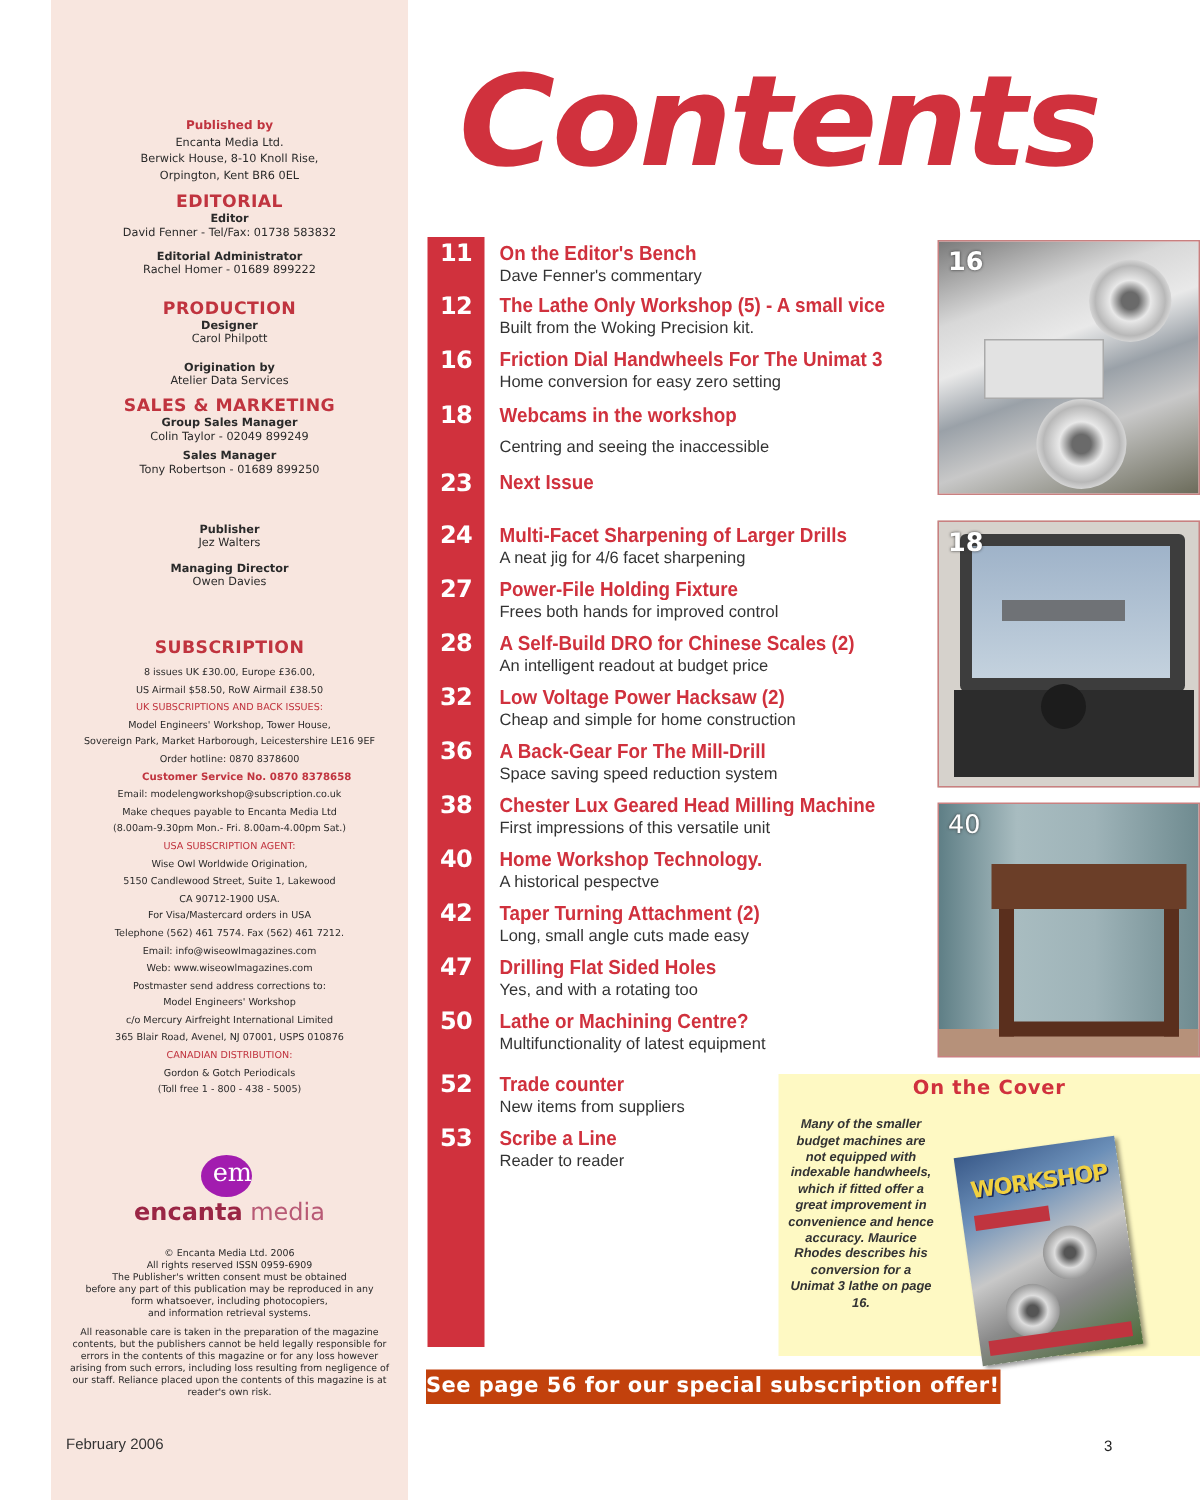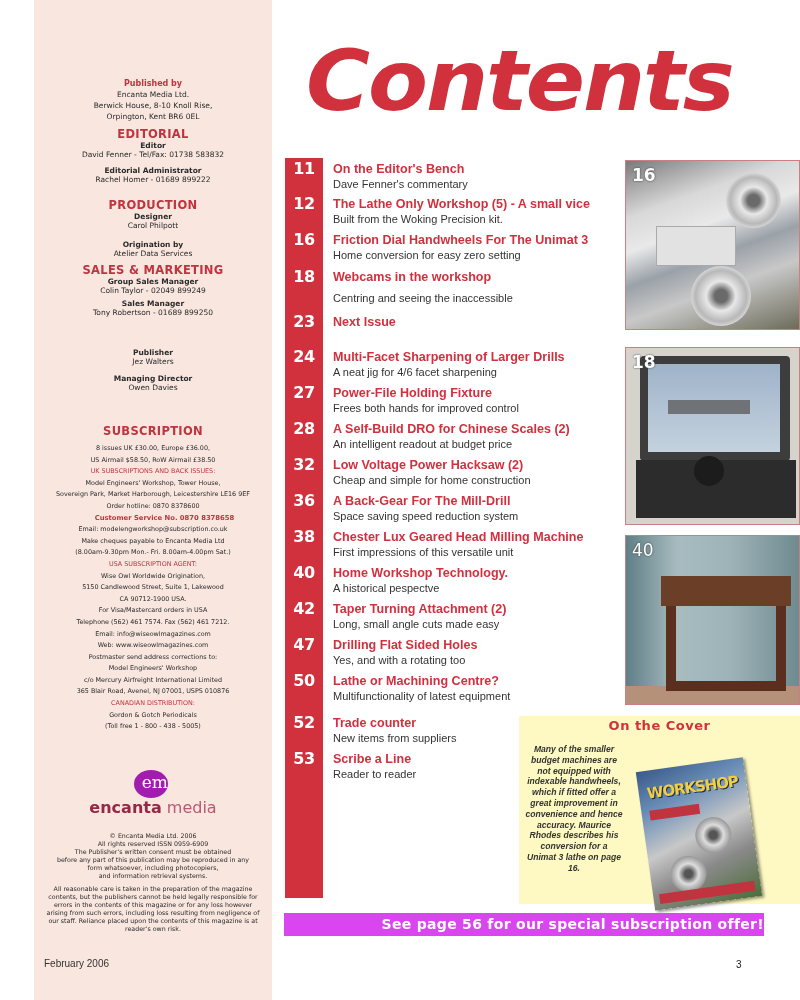--- a/index.html
+++ b/index.html
@@ -111,22 +111,22 @@
     font-family: "DejaVu Sans", sans-serif; font-weight: bold; font-size: 15px; letter-spacing: -1px;
     text-shadow: 1px 1px 0 #1a2a5a;
   }
   .cover-mag-strip { position:absolute; left:8px; top:40px; width:50px; height:10px; background:#c0343f; }
   .cover-mag-knob { position:absolute; left:50px; top:55px; width:36px; height:36px; border-radius:50%; background: radial-gradient(circle, #555 15%, #ddd 40%, #999 70%, #eee 85%); }
   .cover-mag-knob2 { position:absolute; left:20px; top:90px; width:36px; height:36px; border-radius:50%; background: radial-gradient(circle, #555 15%, #ddd 40%, #999 70%, #eee 85%); }
   .cover-mag-foot { position:absolute; left:6px; top:124px; width:96px; height:10px; background:#c0343f; }
 
   
   .sub-banner {
-    position: absolute; left: 284px; top: 913px; width: 480px; height: 23px; background: #d946ef;
-    color: #fff; text-align: right; font-family: "DejaVu Sans", sans-serif; font-weight: bold;
+    position: absolute; left: 284px; top: 913px; width: 383px; height: 23px; background: #c2410c;
+    color: #fff; text-align: left; font-family: "DejaVu Sans", sans-serif; font-weight: bold;
     font-size: 14px; line-height: 23px; letter-spacing: 0.3px;
   }
 
   .page-number { position: absolute; left: 736px; top: 959px; font-size: 10px; color: #222; }
 </style>
 </head>
 <body>
 
 <div class="masthead">
 

